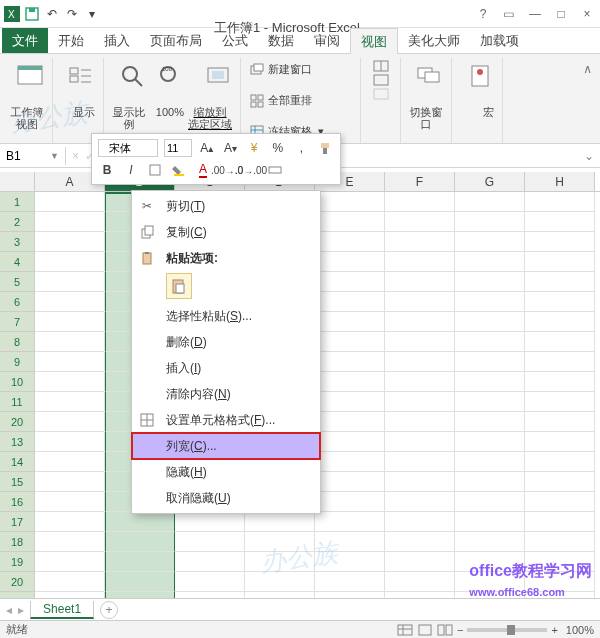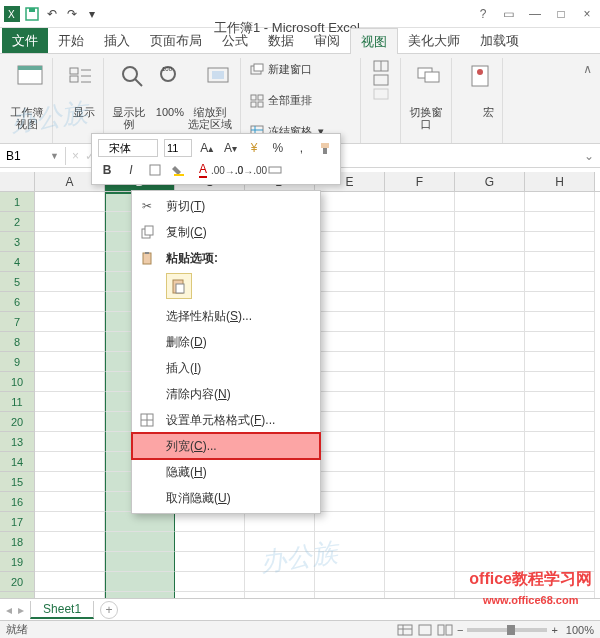--- a/index.html
+++ b/index.html
@@ -44,38 +44,38 @@
 .rows { position: relative; }
 .row-line { display: flex; height: 20px; }
 .row-h { width: 35px; border-right: 1px solid #ccc; border-bottom: 1px solid #ccc; background: #f0f0f0; text-align: center; font-size: 11px; color: #444; line-height: 20px; }
 .row-h.touched { background: #d5e3cf; color: #217346; }
 .cell { width: 70px; border-right: 1px solid #e0e0e0; border-bottom: 1px solid #e0e0e0; height: 20px; }
 .cell.selcol { background: #cde2d0; border-right: 1px solid #217346; border-left: 1px solid #217346; }
 .cell.selcol.first { border-top: 2px solid #217346; }
 
 .context-menu { position: absolute; left: 131px; top: 190px; width: 190px; background: #fff; border: 1px solid #c6c6c6; box-shadow: 3px 3px 8px rgba(0,0,0,0.25); z-index: 20; padding: 2px 0; }
 .cm-item { display: flex; align-items: center; height: 26px; padding: 0 8px 0 6px; gap: 10px; font-size: 12px; color: #333; }
-.cm-item.highlighted { background: #fca5a5; outline: 2px solid #d42020; outline-offset: -1px; }
+.cm-item.highlighted { background: #c4b5fd; outline: 2px solid #d42020; outline-offset: -1px; }
 .cm-icon { width: 18px; height: 18px; display: inline-flex; align-items: center; justify-content: center; color: #555; }
 .cm-item .u { text-decoration: underline; }
 .paste-icons { display: flex; gap: 4px; padding: 2px 0 4px 34px; }
 .paste-opt { width: 26px; height: 26px; border: 1px solid #dcc87a; background: #fdf6d9; display: flex; align-items: center; justify-content: center; }
 
 .sheet-tabs { position: absolute; left: 0; right: 0; bottom: 18px; height: 22px; border-top: 1px solid #ccc; display: flex; align-items: center; padding: 0 6px; gap: 6px; background: #fff; }
 .sheet-tab { border: 1px solid #ccc; border-top: none; padding: 1px 12px; font-size: 12px; background: #fff; }
 .sheet-tab.active { border-bottom: 2px solid #217346; color: #217346; }
 .addsheet { width: 18px; height: 18px; border: 1px solid #ccc; border-radius: 50%; text-align: center; line-height: 16px; color: #888; }
 
 .statusbar { position: absolute; left: 0; right: 0; bottom: 0; height: 18px; background: #f3f3f3; border-top: 1px solid #ccc; display: flex; align-items: center; padding: 0 6px; font-size: 11px; color: #555; }
 .statusbar .views { margin-left: auto; display: flex; gap: 4px; align-items: center; }
 .zoom-slider { width: 80px; height: 4px; background: #ccc; position: relative; }
 .zoom-slider::after { content: ""; position: absolute; left: 40px; top: -3px; width: 8px; height: 10px; background: #888; }
 
 .watermark { position: absolute; color: rgba(120,180,220,0.25); font-size: 26px; font-style: italic; transform: rotate(-8deg); pointer-events: none; }
-.footer-link { position: absolute; right: 8px; bottom: 30px; color: #ef4444; font-size: 16px; font-weight: bold; text-align: center; }
+.footer-link { position: absolute; right: 8px; bottom: 38px; color: #8b5cf6; font-size: 16px; font-weight: bold; }
 
 svg { display: block; }
 </style>
 </head>
 <body>
 
 <div class="titlebar">
   <div class="qat">
     <span class="qat-icon">
         <svg viewBox="0 0 16 16">
@@ -144,21 +144,21 @@
         </svg>
       <span class="rb-label">显示比例</span>
     </div>
     <div class="rb-big">
       <svg viewBox="0 0 28 28">
           <circle cx="12" cy="12" r="7" fill="none" stroke="#666" stroke-width="2"></circle>
           <text x="6" y="9" font-size="6" fill="#444">100</text>
         </svg>
       <span class="rb-label">100%</span>
     </div>
-    <div class="rb-big" style="width:48px;">
+    <div class="rb-big" style="width:48px;text-decoration:underline;">
       <svg viewBox="0 0 28 28">
           <rect x="4" y="6" width="20" height="14" fill="none" stroke="#888"></rect>
           <rect x="8" y="9" width="12" height="8" fill="#cde"></rect>
         </svg>
       <span class="rb-label" style="white-space:pre;">缩放到
 选定区域</span>
     </div>
   </div>
   <div class="ribbon-group" style="width:120px;align-items:stretch;">
     <div class="rb-item">

